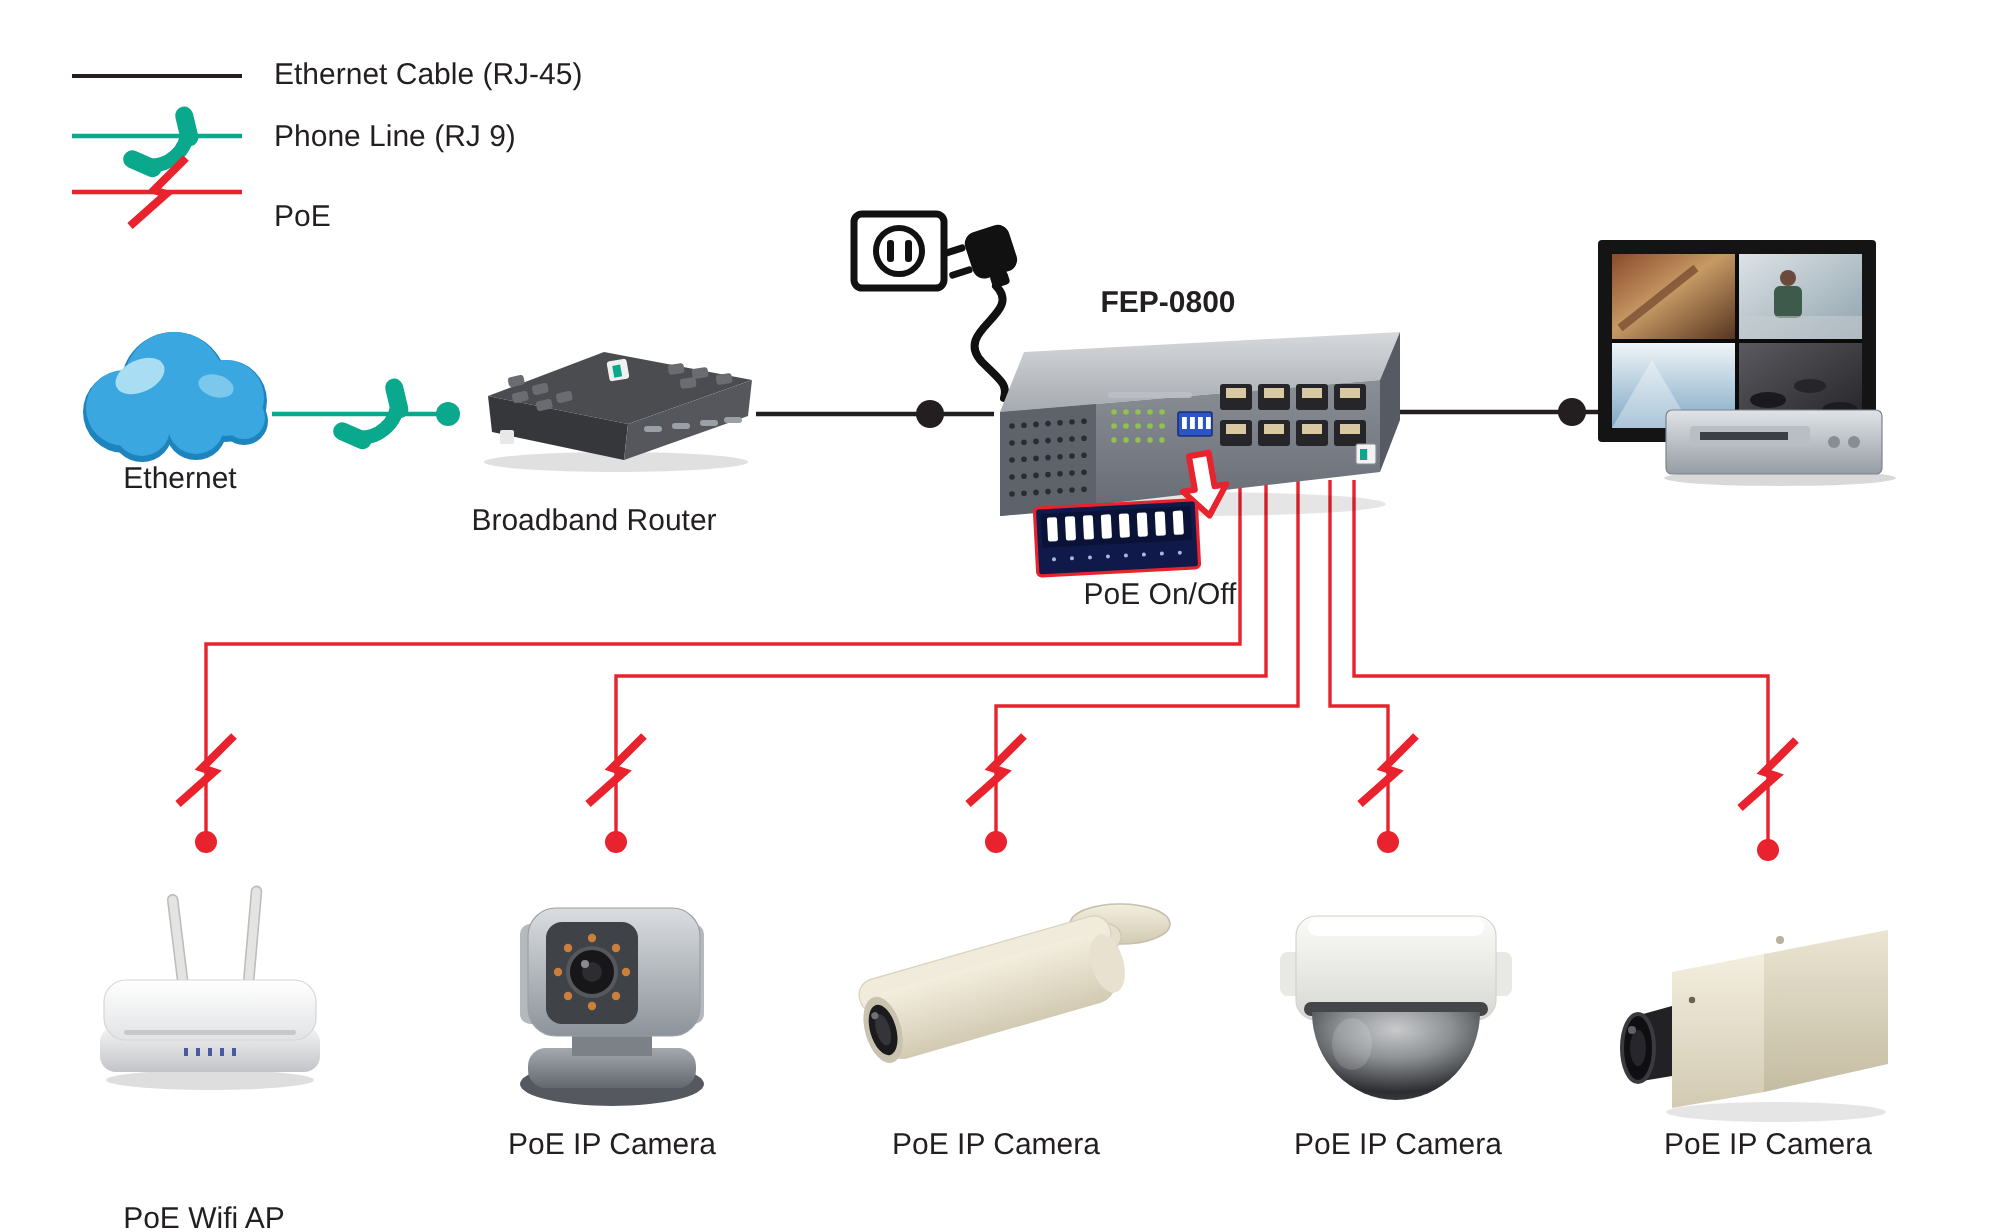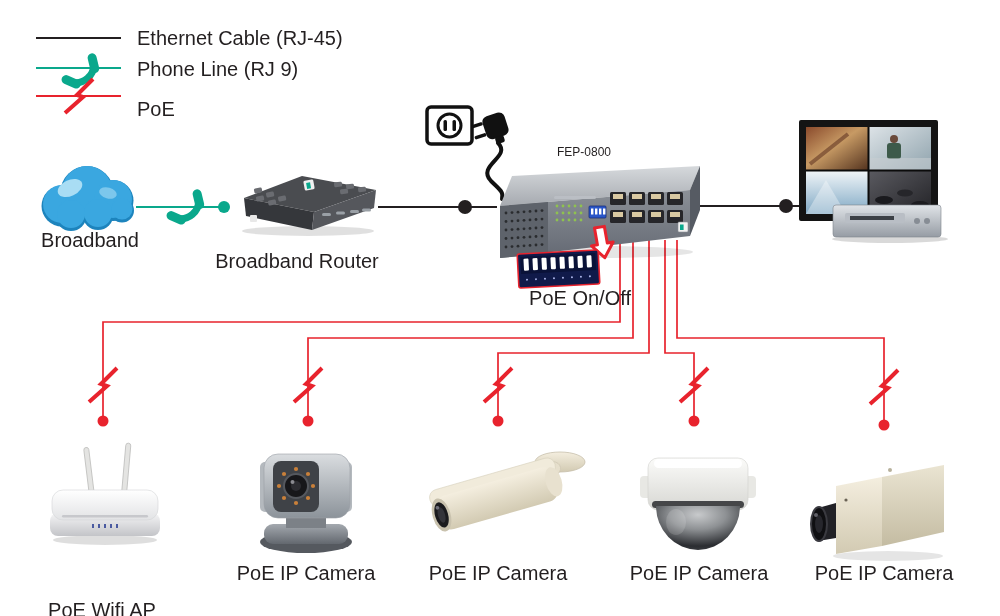--- a/index.html
+++ b/index.html
@@ -1,20 +1,20 @@
 <!DOCTYPE html>
 <html style="--ethernet: #231f20; --phone: #0aa88c; --poe: #e8232d; --cloud: #3aa7e0;"><head>
 <meta charset="utf-8">
 <style>
   html,body{margin:0;padding:0;background:#fff;}
   .stage{position:relative;width:1000px;height:616px;background:#ffffff;overflow:hidden;
          font-family:"Liberation Sans",sans-serif;color:#231f20;}
-  .label{position:absolute;white-space:nowrap;font-size:20px;line-height:18px;color:#231f20;}
+  .label{position:absolute;white-space:nowrap;font-size:15px;line-height:18px;color:#231f20;}
   .label.center{transform:translateX(-50%);}
-  .label.bold{font-weight:normal;font-size:12px;}
+  .label.bold{font-weight:bold;font-size:15px;}
   svg{position:absolute;left:0;top:0;}
 </style>
 </head>
 <body>
 
 <div class="stage">
 
 <svg width="1000" height="616" viewBox="0 0 1000 616">
   <defs>
     <linearGradient id="gTop" x1="0" y1="0" x2="0" y2="1">
@@ -430,21 +430,21 @@
     <ellipse cx="819" cy="524" rx="8" ry="17" fill="#0f0f12" stroke="#3a3a40" stroke-width="2"></ellipse>
     <ellipse cx="819" cy="524" rx="4" ry="9" fill="#26262c"></ellipse>
     <circle cx="816" cy="515" r="2" fill="#606068"></circle>
   </g>
 </svg>
 
 <div class="label" style="left:137px;top:29px;">Ethernet Cable (RJ-45)</div>
 <div class="label" style="left:137px;top:60px;">Phone Line (RJ 9)</div>
 <div class="label" style="left:137px;top:100px;">PoE</div>
 
-<div class="label center" style="left:90px;top:231px;">Broadband</div>
+<div class="label center" style="left:90px;top:231px;">Ethernet</div>
 <div class="label center" style="left:297px;top:252px;">Broadband Router</div>
 <div class="label center bold" style="left:584px;top:143px;">FEP-0800</div>
 <div class="label center" style="left:567px;top:289px;margin-left:13px;">PoE On/Off</div>
 
 <div class="label center" style="left:102px;top:564px;margin-top:37px;">PoE Wifi AP</div>
 <div class="label center" style="left:306px;top:564px;">PoE IP Camera</div>
 <div class="label center" style="left:498px;top:564px;">PoE IP Camera</div>
 <div class="label center" style="left:699px;top:564px;">PoE IP Camera</div>
 <div class="label center" style="left:884px;top:564px;">PoE IP Camera</div>
 

